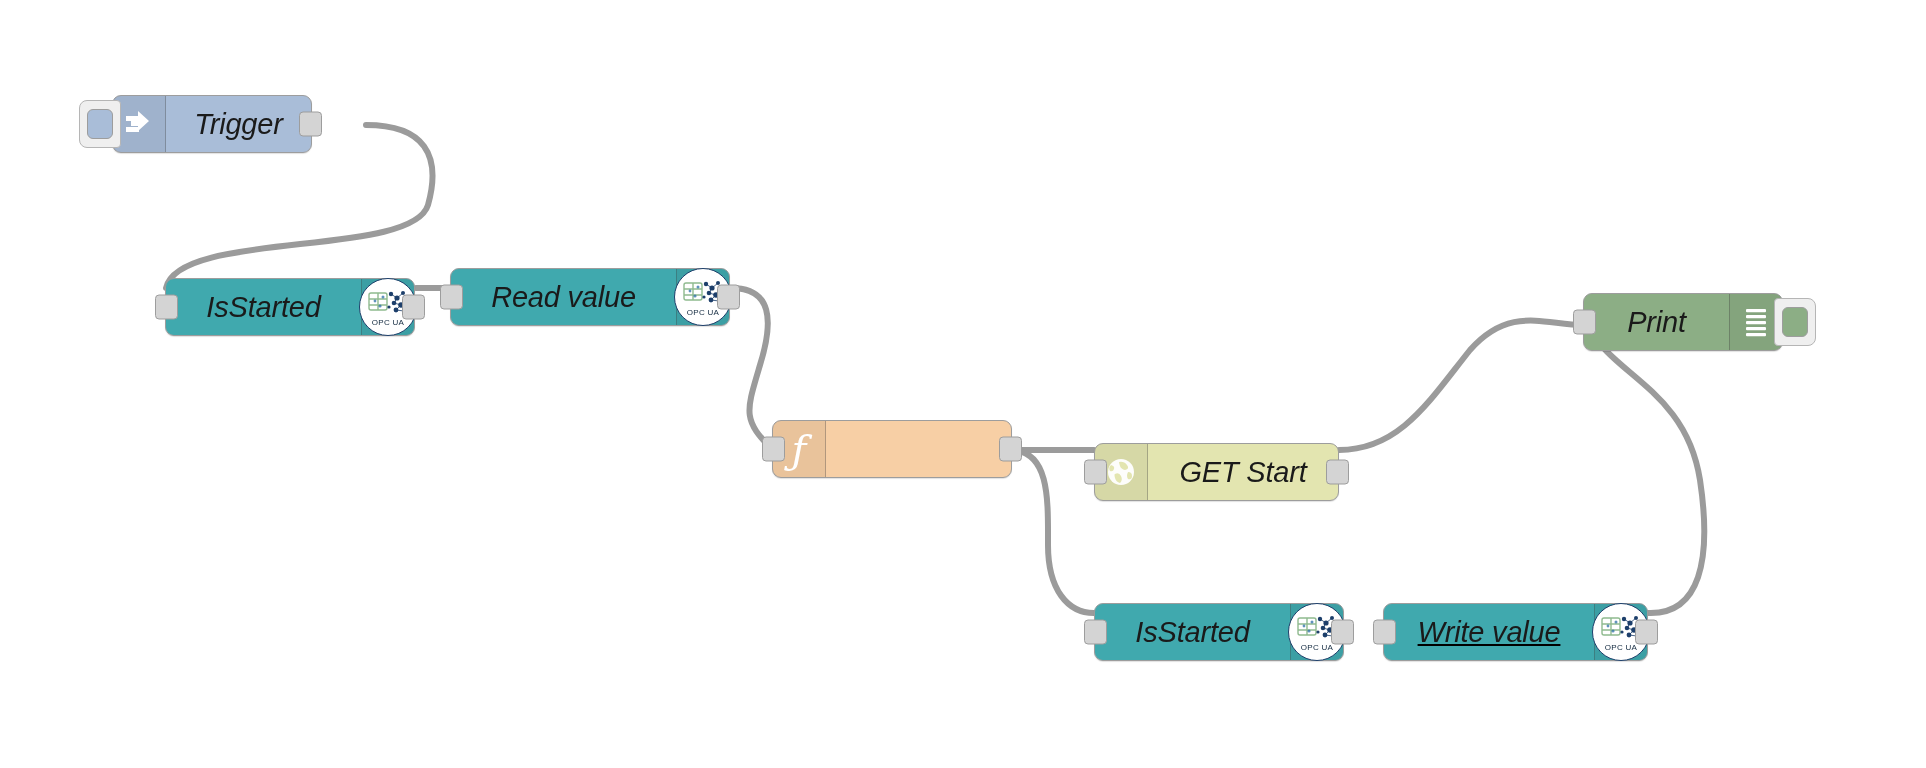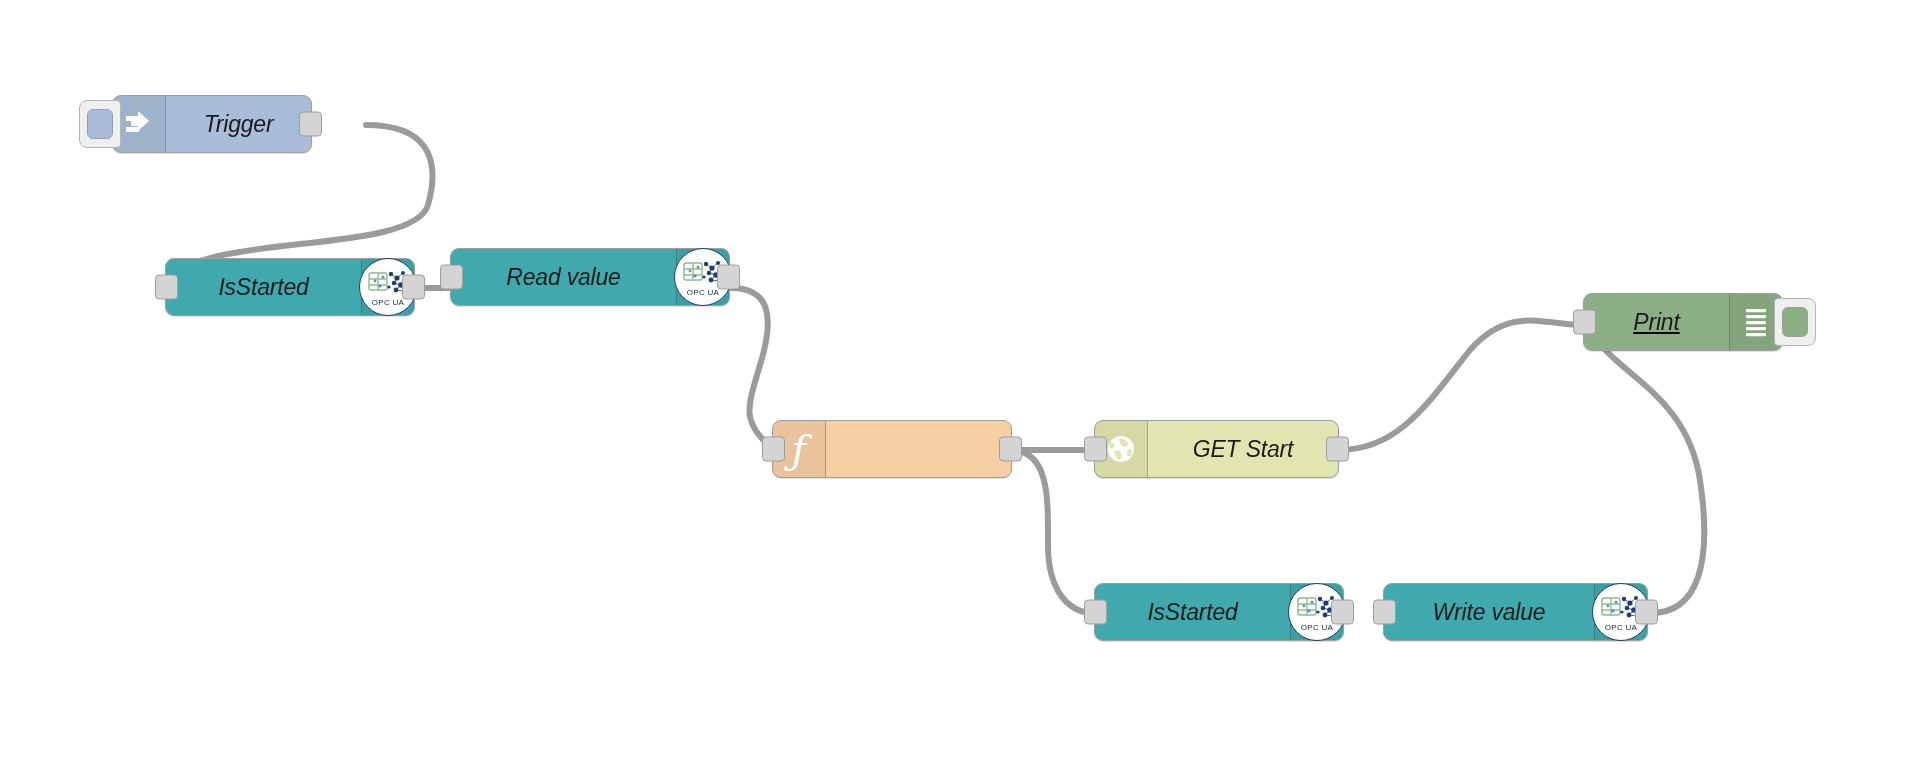--- a/index.html
+++ b/index.html
@@ -45,21 +45,21 @@
     box-shadow: 0 1px 1px rgba(0,0,0,0.12);
     z-index: 5;
   }
   .node .label {
     display: flex;
     align-items: center;
     justify-content: center;
     flex: 1 1 auto;
     padding: 0 14px;
     font-style: italic;
-    font-size: 23px;
+    font-size: 29px;
     color: #1a1a1a;
     white-space: nowrap;
     letter-spacing: -0.2px;
   }
 
   
   .icon-cell {
     flex: 0 0 auto;
     width: 52px;
     display: flex;
@@ -90,21 +90,21 @@
     border-radius: 4px;
     top: 50%;
     transform: translateY(-50%);
     z-index: 7;
   }
   .port.in  { left: -11px; }
   .port.out { right: -11px; }
 
   
   .n-trigger  { background: #a9bdd8; }
-  .n-opcua    { background: #40a9ae; }
+  .n-opcua    { background: #40a9ae; margin-top: 20px; }
   .n-function { background: #f7cfa5; }
   .n-http     { background: #e3e5b0; }
   .n-debug    { background: #8cae85; }
 
   
   .nub {
     position: absolute;
     top: 50%;
     transform: translateY(-50%);
     width: 42px;
@@ -295,21 +295,21 @@
   </div>
 
   <div class="node n-function" style="left:772px; top:420px; width:240px;">
     <div class="port in"></div>
     <div class="icon-cell left">
       <span class="glyph-fn">ƒ</span>
     </div>
     <div class="port out"></div>
   </div>
 
-  <div class="node n-http" style="left:1094px; top:420px; width:245px;text-align:right;">
+  <div class="node n-http" style="left:1094px; top:443px; width:245px;text-align:right;">
     <div class="port in"></div>
     <div class="icon-cell left">
       <span class="glyph-globe">
         <svg width="34" height="34" viewBox="0 0 34 34" aria-hidden="true">
           <circle cx="17" cy="17" r="13" fill="#ffffff" opacity="0.95"></circle>
           <g fill="#e3e5b0">
             <path d="M7 10 q4 1 3 4 t-4 2 q-2 -3 1 -6 z"></path>
             <path d="M15 7 q5 -1 8 3 t-2 5 q-4 -1 -5 -4 t-1 -4 z"></path>
             <path d="M11 19 q4 -2 6 2 t-1 7 q-4 -1 -5 -5 t0 -4 z"></path>
             <path d="M24 17 q4 0 4 4 t-4 3 q-2 -3 0 -7 z"></path>
@@ -361,21 +361,21 @@
               <circle cx="9" cy="14" r="1.4"></circle>
             </g>
           </svg>
         </div>
         <div class="opc-text">OPC UA</div>
       </div>
     </div>
     <div class="port out"></div>
   </div>
 
-  <div class="node n-opcua" style="left:1383px; top:583px; width:265px;">
+  <div class="node n-opcua" style="left:1383px; top:583px; width:265px;text-decoration:underline;">
     <div class="port in"></div>
     <div class="label">Write value</div>
     <div class="icon-cell right">
       <div class="opcua-badge">
         <div class="opc-art">
           <svg width="44" height="30" viewBox="0 0 44 30" aria-hidden="true">
             <g stroke="#8fba8f" stroke-width="1.4" fill="none">
               <rect x="3" y="6" width="18" height="17" rx="2"></rect>
               <line x1="3" y1="12" x2="21" y2="12"></line>
               <line x1="3" y1="18" x2="21" y2="18"></line>
@@ -408,21 +408,21 @@
               <circle cx="9" cy="14" r="1.4"></circle>
             </g>
           </svg>
         </div>
         <div class="opc-text">OPC UA</div>
       </div>
     </div>
     <div class="port out"></div>
   </div>
 
-  <div class="node n-debug" style="left:1583px; top:293px; width:200px;text-decoration:underline;">
+  <div class="node n-debug" style="left:1583px; top:293px; width:200px;">
     <div class="port in"></div>
     <div class="label">Print</div>
     <div class="icon-cell right">
       <span class="glyph-debug">
         <svg width="30" height="34" viewBox="0 0 30 34" aria-hidden="true">
           <g fill="#ffffff">
             <rect x="5" y="4" width="20" height="3.2" rx="1"></rect>
             <rect x="5" y="10" width="20" height="3.2" rx="1"></rect>
             <rect x="5" y="16" width="20" height="3.2" rx="1"></rect>
             <rect x="5" y="22" width="20" height="3.2" rx="1"></rect>

